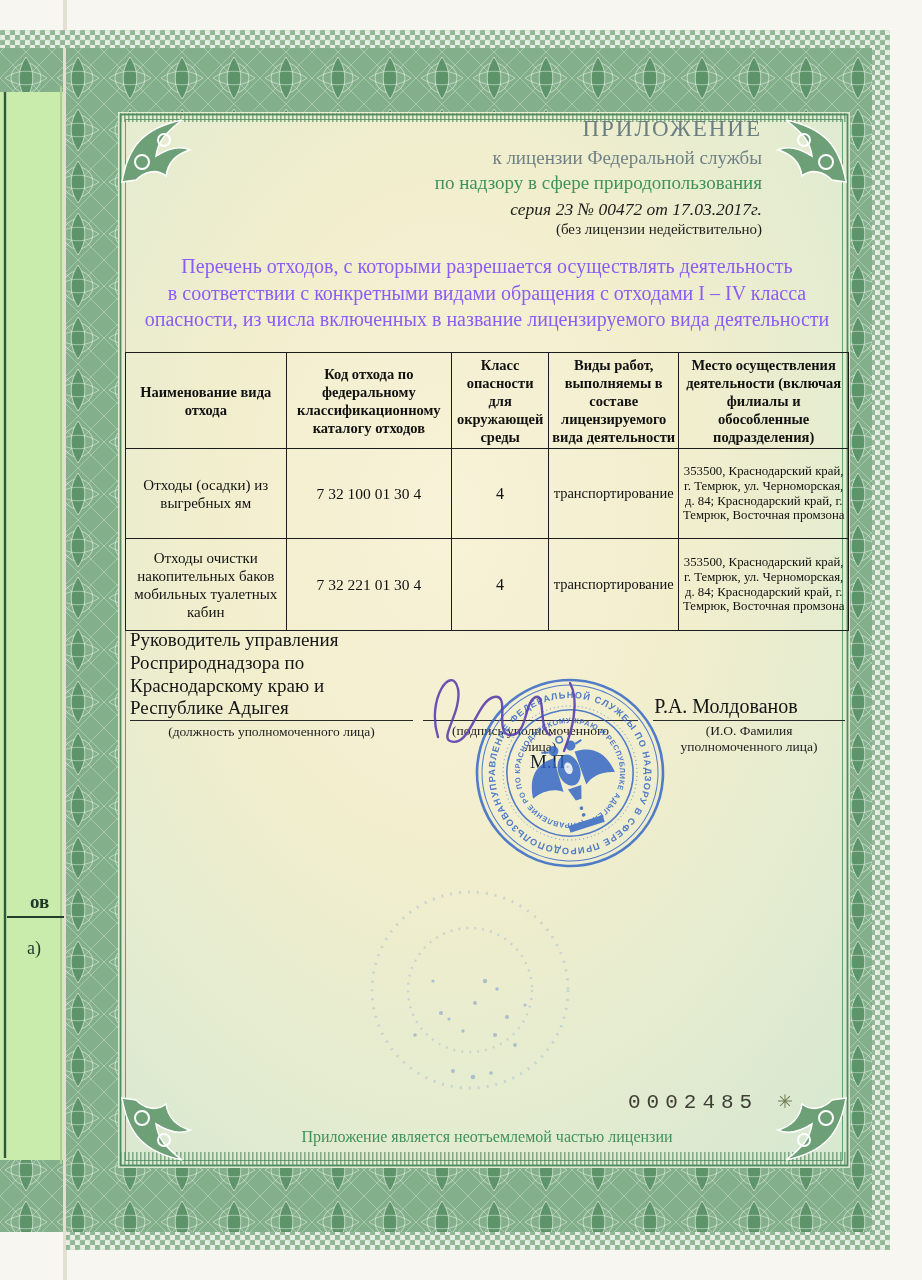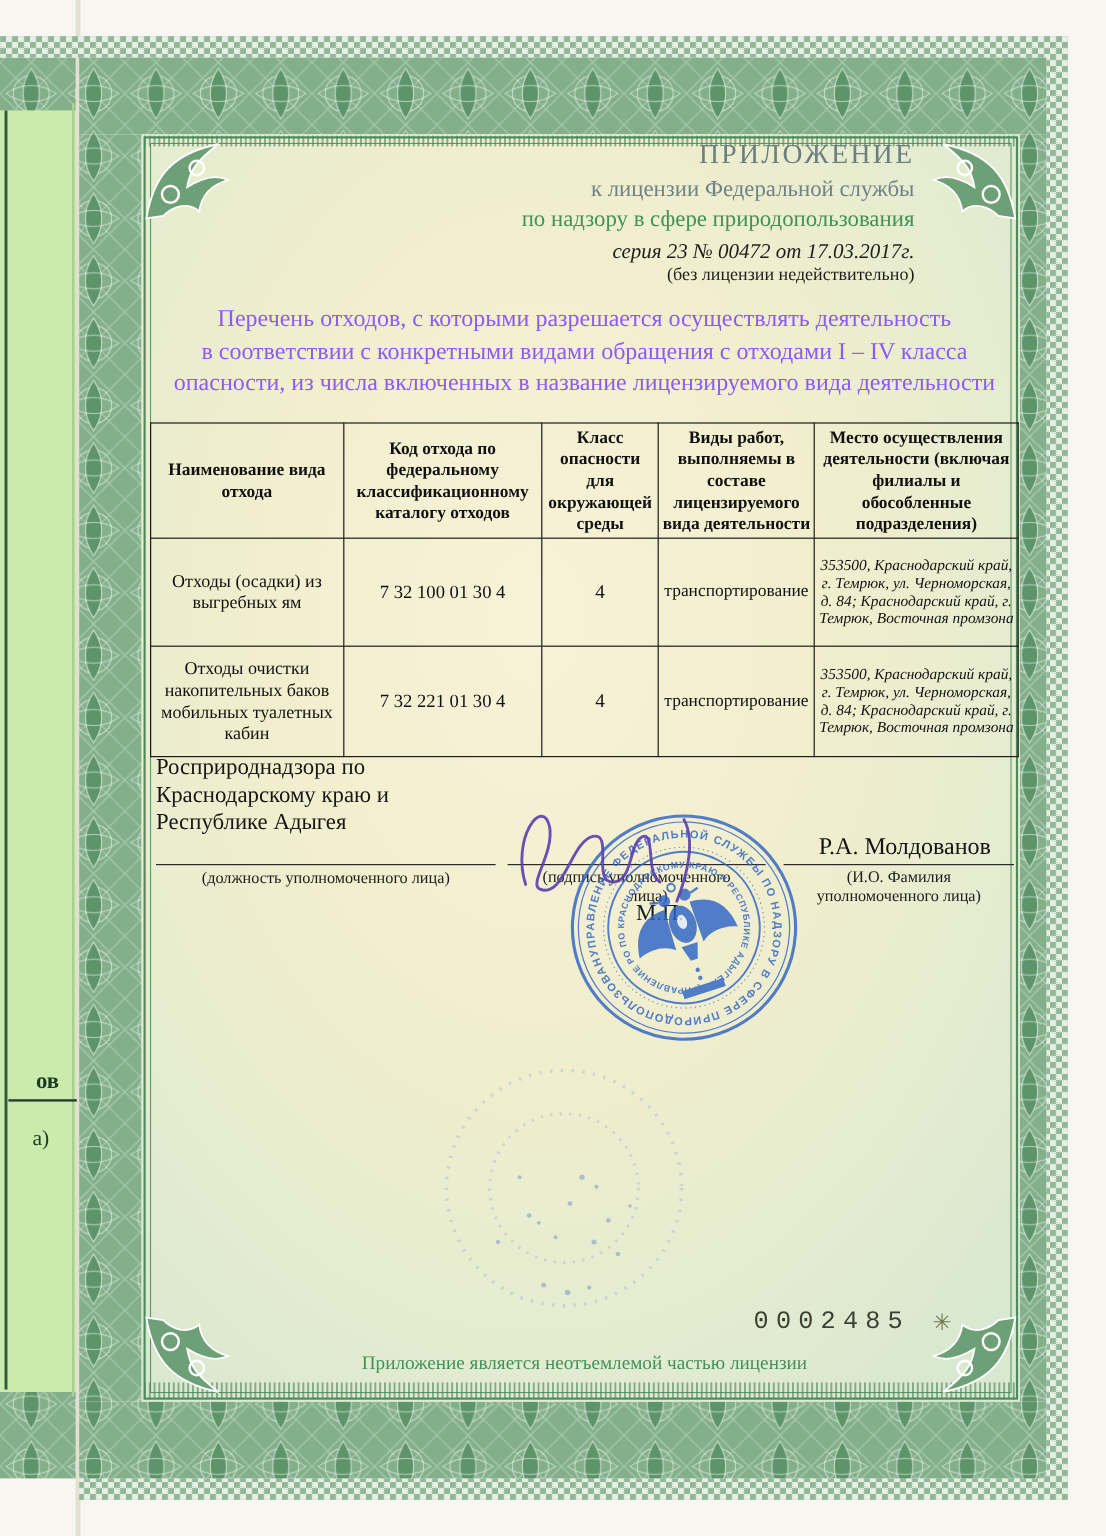--- a/index.html
+++ b/index.html
@@ -18,25 +18,25 @@
          font-size:20px;line-height:26.5px;color:#8b5cf6;}
   table.waste{position:absolute;left:125px;top:352px;width:724px;border-collapse:collapse;
          table-layout:fixed;color:#111;}
   table.waste th,table.waste td{border:1.6px solid #1c1c1c;vertical-align:middle;
          text-align:center;padding:2px 3px;}
   table.waste th{font-size:14.5px;font-weight:bold;line-height:18px;}
   td.c-name{font-size:15px;line-height:18px;}
   td.c-code{font-size:15.5px;white-space:nowrap;}
   td.c-class{font-size:16px;}
   td.c-work{font-size:14.5px;padding:2px 0;}
-  td.c-loc{font-size:12.8px;line-height:14.6px;padding:1px 2px;font-style:italic;}
+  td.c-loc{font-size:12.8px;line-height:14.6px;padding:1px 2px;}
   .sig-pos{position:absolute;left:130px;top:629px;width:300px;font-size:19px;line-height:22.8px;color:#161616;}
   .rule{position:absolute;border-top:1.6px solid #2a2a2a;height:0;}
   .cap{position:absolute;font-size:13.5px;color:#1c1c1c;text-align:center;}
-  .sig-name{position:absolute;left:654px;top:695px;width:200px;text-align:center;font-size:20px;color:#141414;}
+  .sig-name{position:absolute;left:626px;top:695px;width:200px;text-align:center;font-size:20px;color:#141414;}
   .mp{position:absolute;left:505px;top:751px;width:90px;text-align:center;font-size:19px;color:#15202c;}
   .serial{position:absolute;left:628px;top:1091px;font-size:21px;letter-spacing:6px;
           color:#3f3e35;font-family:"Liberation Mono","DejaVu Sans Mono",monospace;}
   .serial-mark{position:absolute;left:777px;top:1090px;font-size:19px;color:#6f7b52;letter-spacing:0;}
   .footer{position:absolute;left:125px;top:1128px;width:724px;text-align:center;
           font-size:16px;color:#3f9259;}
   .frag{position:absolute;color:#1d3a28;font-weight:bold;z-index:2;}
   .frag1{left:30px;top:891px;font-size:19px;}
   .frag2{left:27px;top:938px;font-size:18px;font-weight:normal;}
   .frag-rule{position:absolute;left:7px;top:916px;width:57px;border-top:2px solid #23402c;z-index:2;}
@@ -156,20 +156,21 @@
         <td class="c-name">Отходы очистки накопительных баков мобильных туалетных кабин</td>
         <td class="c-code">7 32 221 01 30 4</td>
         <td class="c-class">4</td>
         <td class="c-work">транспортирование</td>
         <td class="c-loc">353500, Краснодарский край, г. Темрюк, ул. Черноморская, д. 84; Краснодарский край, г. Темрюк, Восточная промзона</td>
       </tr>
     </tbody>
       </table>
 
     <div class="sig-pos">
+      <div>Руководитель управления</div>
       <div>Росприроднадзора по</div>
       <div>Краснодарскому краю и</div>
       <div>Республике Адыгея</div>
     </div>
     <div class="rule" style="left:130px;top:720px;width:283px;"></div>
     <div class="rule" style="left:423px;top:720px;width:215px;"></div>
     <div class="rule" style="left:653px;top:720px;width:192px;"></div>
 
     <div class="cap" style="left:130px;top:724px;width:283px;">(должность уполномоченного лица)</div>
     <div class="cap" style="left:423px;top:723px;width:215px;">(подпись уполномоченного</div>

